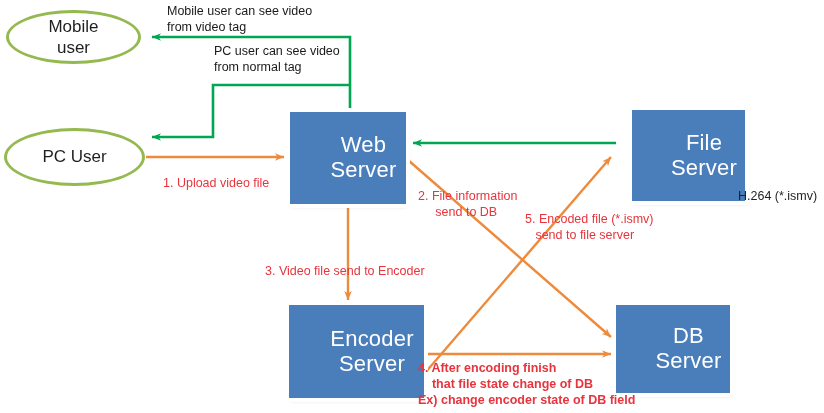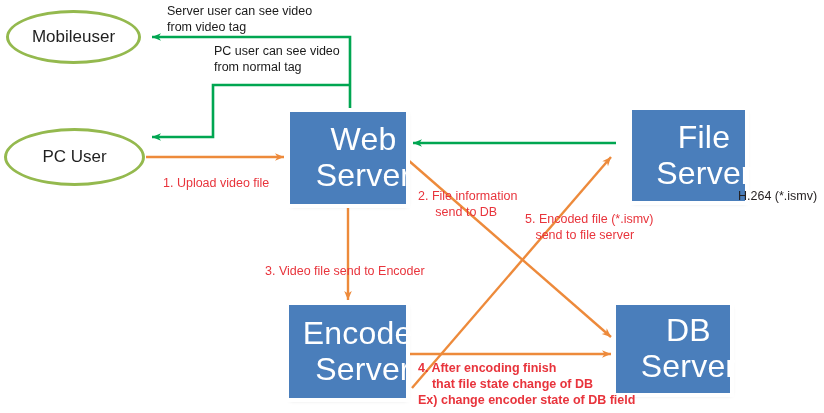--- a/index.html
+++ b/index.html
@@ -29,42 +29,42 @@
     position: absolute;
     background: #4A7EBB;
     box-sizing: border-box;
     border: 1px solid #4A7EBB;
     box-shadow: 0 0 0 4px #ffffff, 1px 2px 4px rgba(0,0,0,0.28);
     display: flex;
     flex-direction: column;
     align-items: center;
     justify-content: center;
     color: #ffffff;
-    font-size: 32px;
+    font-size: 22px;
     line-height: 1.12;
     letter-spacing: 0.2px;
     text-align: center;
     padding-left: 31px;
   }
   .server-box .ln { display: block; white-space: nowrap; }
 
   #box-web     { left: 290px; top: 112px; width: 116px; height: 92px; }
   #box-file    { left: 632px; top: 110px; width: 113px; height: 91px; }
-  #box-encoder { left: 289px; top: 305px; width: 117px; height: 93px; }
+  #box-encoder { left: 289px; top: 305px; width: 135px; height: 93px; }
   #box-db      { left: 616px; top: 305px; width: 114px; height: 88px; }
 
   
   .user-ellipse {
     position: absolute;
     box-sizing: border-box;
     border: 3px solid #94B94E;
     border-radius: 50%;
     background: #ffffff;
     display: flex;
-    flex-direction: row;
+    flex-direction: column;
     align-items: center;
     justify-content: center;
     color: #1F1F1F;
     font-size: 17px;
     line-height: 1.25;
     text-align: center;
   }
   .user-ellipse .ln { display: block; white-space: nowrap; }
 
   #ellipse-mobile { left: 6px;  top: 10px;  width: 135px; height: 54px; }
@@ -158,21 +158,21 @@
   <div class="server-box" id="box-encoder">
     <span class="ln">Encoder</span>
     <span class="ln">Server</span>
   </div>
 
   <div class="server-box" id="box-db">
     <span class="ln">DB</span>
     <span class="ln">Server</span>
   </div>
 
-  <div class="label black" id="lbl-mobile-tag">Server user can see video
+  <div class="label black" id="lbl-mobile-tag">Mobile user can see video
 from video tag</div>
 
   <div class="label black" id="lbl-pc-tag">PC user can see video
 from normal tag</div>
 
   <div class="label red" id="lbl-upload">1. Upload video file</div>
 
   <div class="label red" id="lbl-fileinfo">2. File information
      send to DB</div>
 

